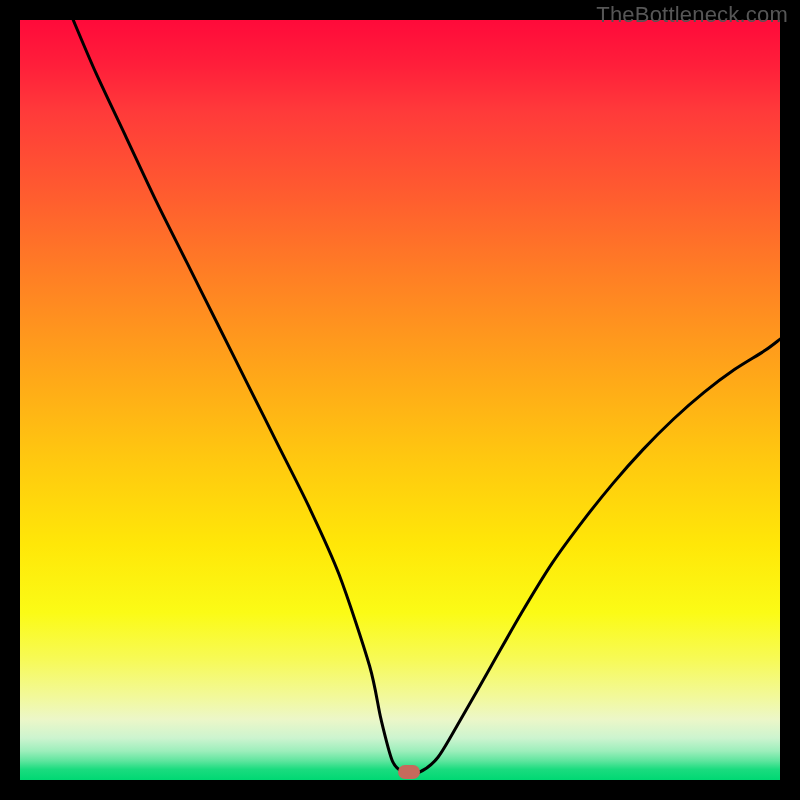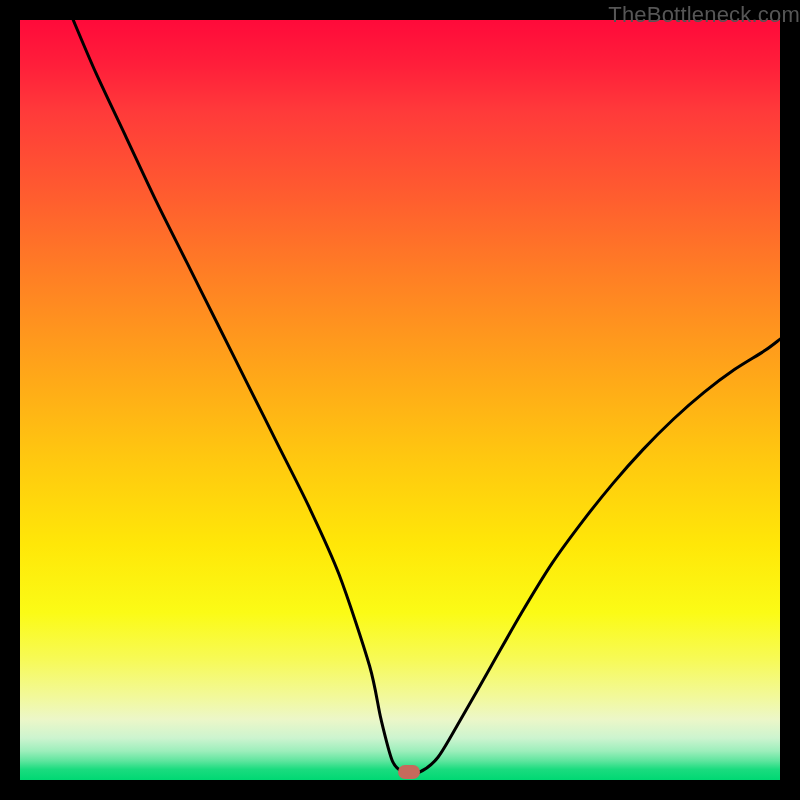--- a/index.html
+++ b/index.html
@@ -12,21 +12,21 @@
   }
   .outer {
     position: relative;
     width: 800px;
     height: 800px;
     background: #000;
   }
   .watermark {
     position: absolute;
     top: 2px;
-    right: 0;
+    right: 12px;
     font-family: Arial, Helvetica, sans-serif;
     font-size: 22px;
     color: #565656;
     font-weight: 500;
     letter-spacing: 0.2px;
     z-index: 5;
   }
   .plot {
     position: absolute;
     left: 20px;

